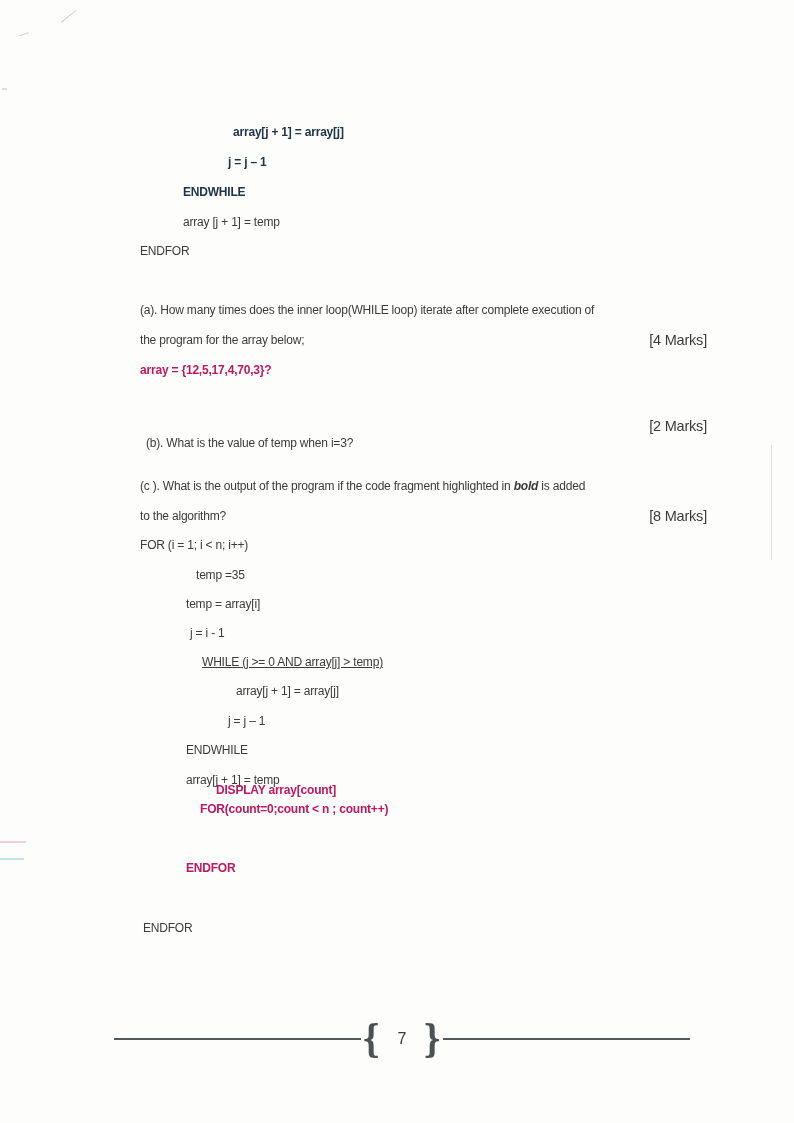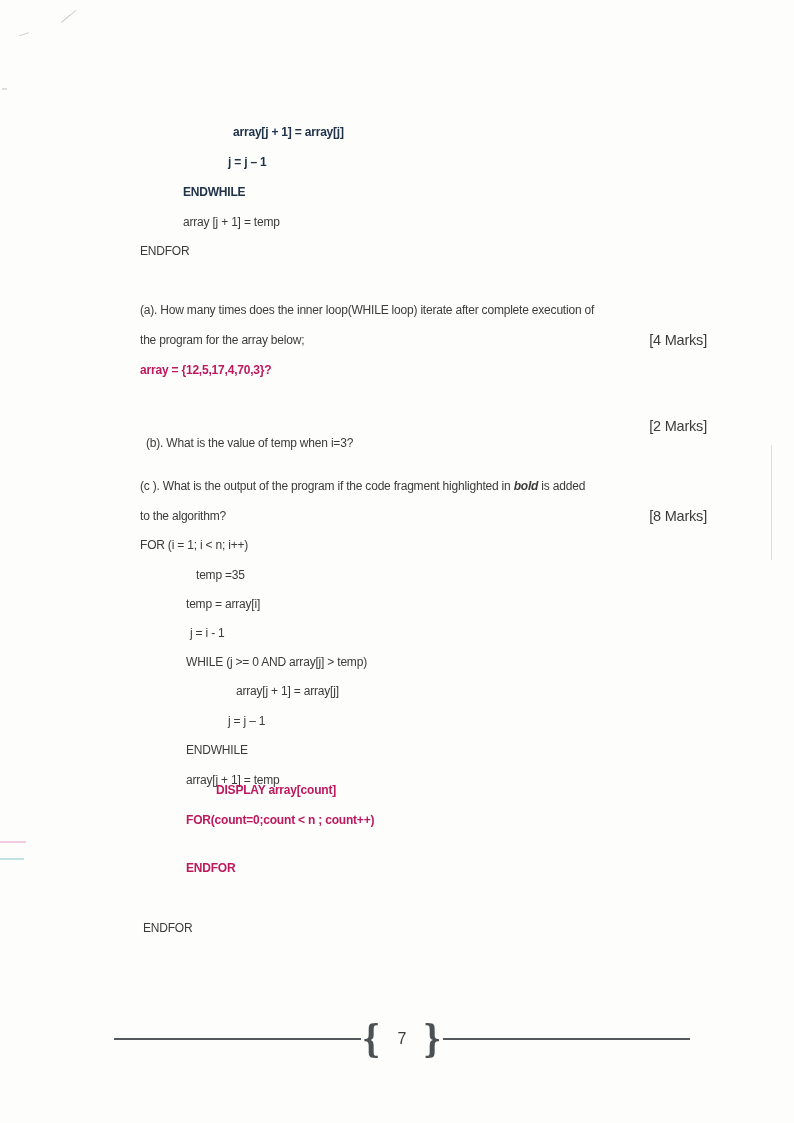--- a/index.html
+++ b/index.html
@@ -135,26 +135,26 @@
   <div class="marks" style="top:416px;">[2 Marks]</div>
 
   <div class="line" style="left:140px; top:476px;"><span>(c ). What is the output of the program if the code fragment highlighted in </span><span class="bold-italic-word">bold</span><span> is added</span></div>
   <div class="line" style="left:140px; top:506px;">to the algorithm?</div>
   <div class="marks" style="top:506px;">[8 Marks]</div>
 
   <div class="line" style="left:140px; top:535px;">FOR (i = 1; i &lt; n; i++)</div>
   <div class="line" style="left:196px; top:565px;">temp =35</div>
   <div class="line" style="left:186px; top:594px;">temp = array[i]</div>
   <div class="line" style="left:190px; top:623px;">j = i - 1</div>
-  <div class="line" style="left:186px; top:652px;">WHILE (j &gt;= 0 AND array[j] &gt; temp)</div>
+  <div class="line" style="left:202px; top:652px;text-decoration:underline;">WHILE (j &gt;= 0 AND array[j] &gt; temp)</div>
   <div class="line" style="left:236px; top:681px;">array[j + 1] = array[j]</div>
   <div class="line" style="left:228px; top:711px;">j = j – 1</div>
   <div class="line" style="left:186px; top:740px;">ENDWHILE</div>
   <div class="line" style="left:186px; top:770px;">array[j + 1] = temp</div>
-  <div class="line bold dark" style="left:186px; top:799px;margin-top:11px;">FOR(count=0;count &lt; n ; count++)</div>
+  <div class="line bold dark" style="left:200px; top:799px;">FOR(count=0;count &lt; n ; count++)</div>
   <div class="line bold dark" style="left:216px; top:780px;">DISPLAY array[count]</div>
   <div class="line bold dark" style="left:186px; top:858px;">ENDFOR</div>
   <div class="line" style="left:143px; top:918px;">ENDFOR</div>
 
   <div class="footer">
     <div class="rule"></div>
     <span class="brace">{</span>
     <span class="pagenum">7</span>
     <span class="brace">}</span>
     <div class="rule"></div>

